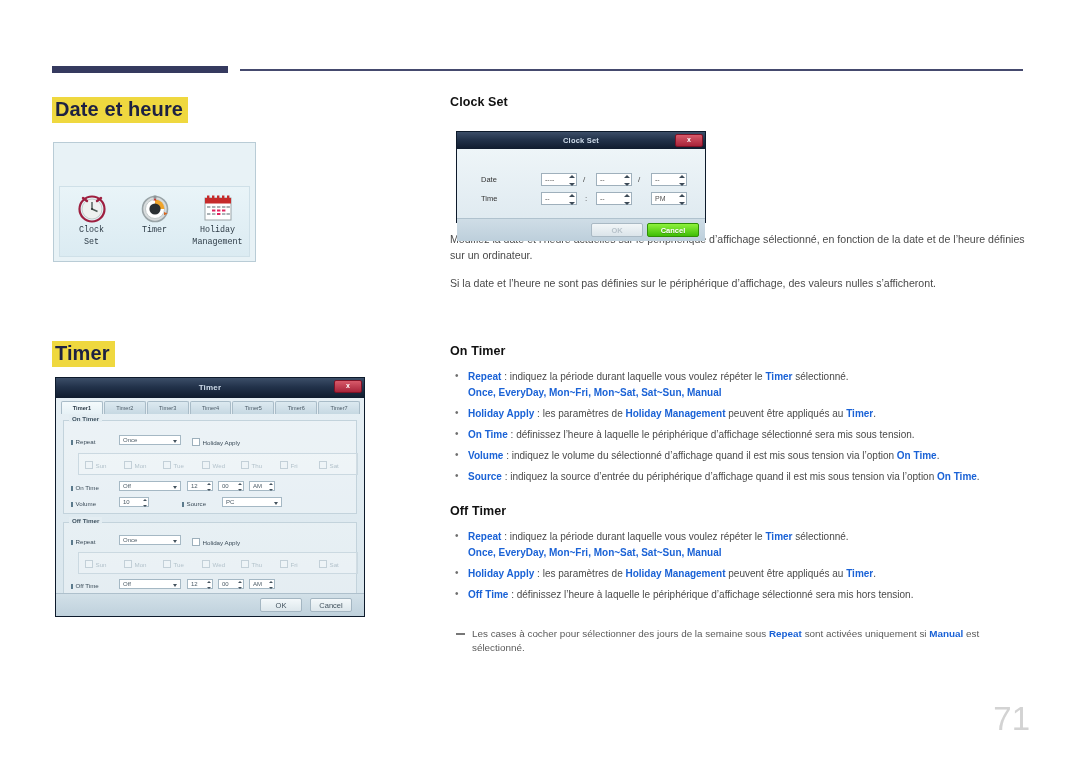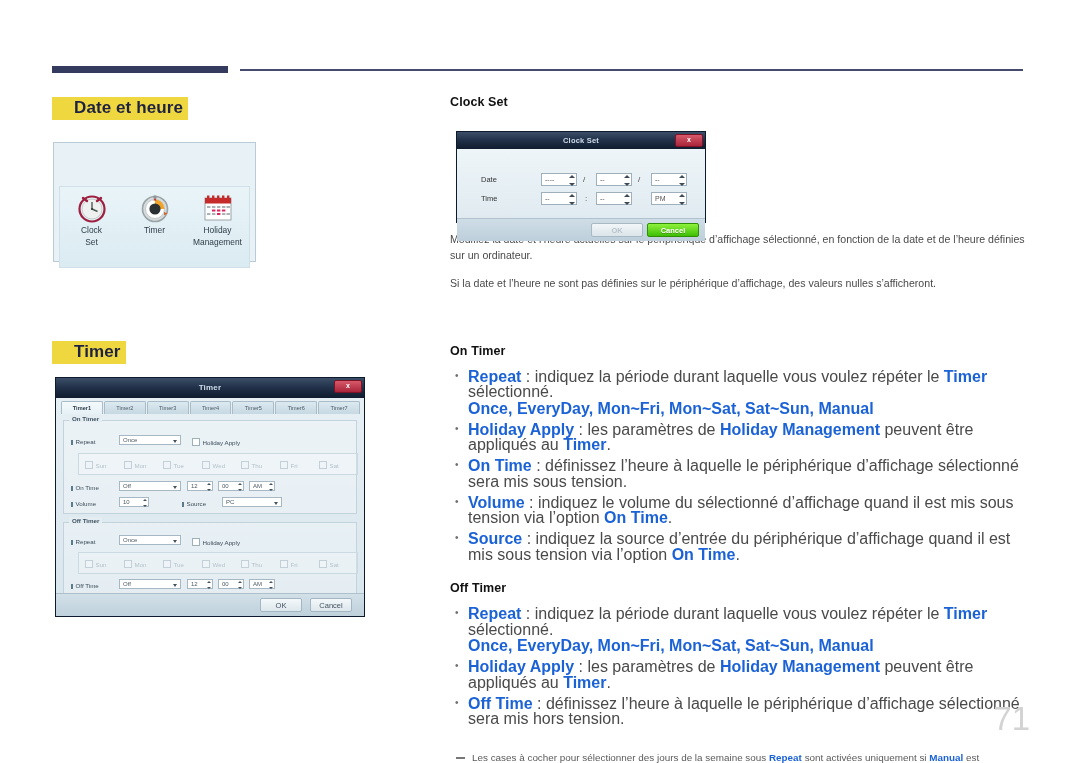--- a/index.html
+++ b/index.html
@@ -8,32 +8,32 @@
     font-family:"Liberation Sans", sans-serif;
     color:#3b3b3b;-webkit-font-smoothing:antialiased;
   }
   .page{position:relative;width:1080px;height:763px;overflow:hidden;}
 
   
   .rule-thick{position:absolute;left:52px;top:66px;width:176px;height:7px;background:#353a5f;}
   .rule-thin{position:absolute;left:240px;top:69px;width:783px;height:1.5px;background:#454a6e;}
 
   
-  .sec-head{position:absolute;font-size:17px;font-weight:bold;color:#1d2142;
-            background:#efd83f;padding:2px 5px 3px 22px;line-height:1.05;letter-spacing:0.1px;}
+  .sec-head{position:absolute;font-size:20px;font-weight:bold;color:#1d2142;
+            background:#efd83f;padding:2px 5px 3px 3px;line-height:1.05;letter-spacing:0.1px;}
   #head-date{left:52px;top:97px;}
   #head-timer{left:52px;top:341px;}
 
   
   .col-right{position:absolute;left:450px;top:95px;width:578px;}
   .sub-head{font-size:12.5px;font-weight:bold;color:#111;margin:0 0 11px 0;letter-spacing:0.1px;}
   .para{font-size:10.6px;line-height:15.5px;color:#4a4a4a;margin:0 0 9px 0;}
 
   .bullets{margin:0;padding:0;list-style:none;}
-  .bullets li{position:relative;padding-left:18px;font-size:16px;line-height:15.5px;
+  .bullets li{position:relative;padding-left:18px;font-size:10px;line-height:15.5px;
               color:#4a4a4a;margin-bottom:5.5px;}
   .bullets li::before{content:"\2022";position:absolute;left:5px;top:-1px;color:#6f6f6f;font-size:10px;}
   .b{color:#1a62d6;font-weight:bold;}
   .opts{display:block;color:#1a62d6;font-weight:bold;margin-top:1px;}
 
   .note{position:relative;padding-left:22px;font-size:9.9px;line-height:14.5px;
         color:#5a5a5a;margin-top:24px;}
   .note::before{content:"";position:absolute;left:6px;top:6px;width:9px;height:2px;background:#777;}
 
   
@@ -111,23 +111,23 @@
   .cbx.dis .box{border-color:#c3d0d8;background:#eef4f7;}
   .tm-footer{position:absolute;left:0;bottom:0;width:100%;height:22px;
      background:linear-gradient(180deg,#d2e0e8 0%,#bfd1dc 100%);border-top:1px solid #aec0cc;}
   .btn.plain{background:linear-gradient(180deg,#f3f8fa 0%,#dde7ec 100%);
      border:1px solid #a4b6c2;color:#42525e;font-weight:normal;}
 
   
   #iconpanel{position:absolute;left:53px;top:142px;width:203px;height:120px;
      background:#e8f2f6;border:1px solid #b9ccd6;box-sizing:border-box;}
   .ip-top{height:38px;background:linear-gradient(180deg,#1a3a6b 0%,#0f2game 0%,#12315c 55%,#0b2348 100%);}
-  .ip-inner{position:absolute;left:5px;top:43px;width:191px;height:82px;
+  .ip-inner{position:absolute;left:5px;top:43px;width:191px;height:71px;
      background:linear-gradient(180deg,#e9f4f8 0%,#dbebf2 100%);border:1px solid #cfe0e8;box-sizing:border-box;
-     display:flex;justify-content:space-around;align-items:flex-start;padding-top:3px;}
+     display:flex;justify-content:space-around;align-items:flex-start;padding-top:3px;font-family:Liberation Mono, monospace;}
   .ip-item{width:60px;text-align:center;}
   .ip-icon{height:34px;display:flex;align-items:center;justify-content:center;}
   .ip-cap{font-size:8.4px;color:#2d3b46;line-height:10.5px;margin-top:1px;}
 
   .pagenum{position:absolute;right:50px;top:700px;font-size:33px;color:#d3d3d3;}
 </style>
 </head>
 <body>
 
 <div class="page">

